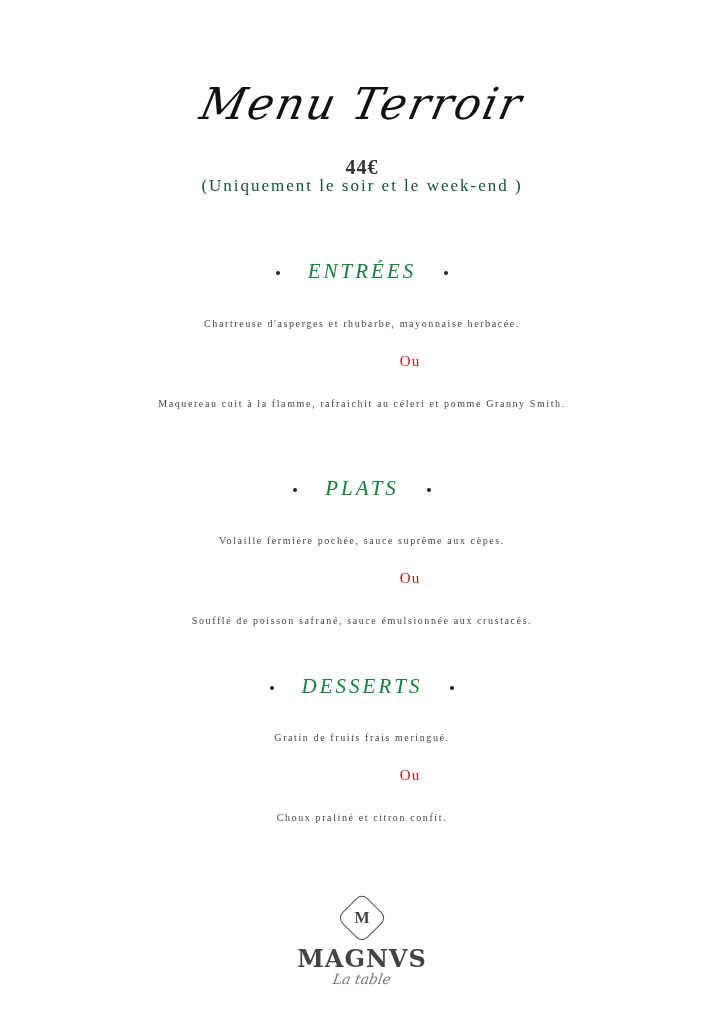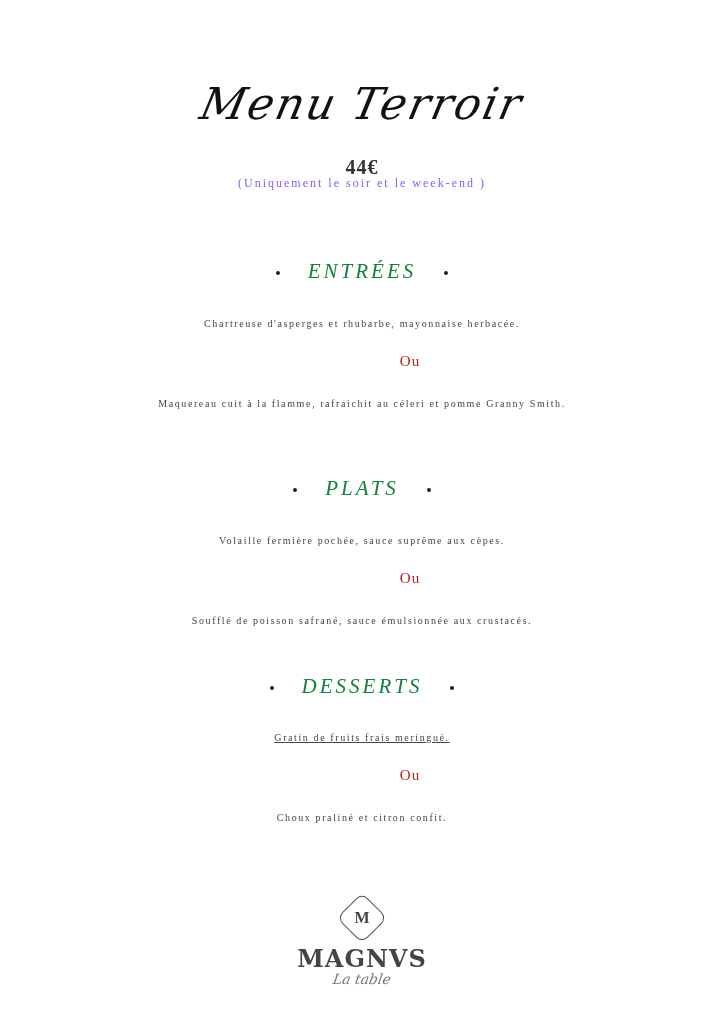--- a/index.html
+++ b/index.html
@@ -1,20 +1,20 @@
 <!DOCTYPE html>
 <html><head>
 <meta charset="utf-8">
 <style>
   html, body { margin:0; padding:0; background:#ffffff; }
   body { width:724px; height:1024px; position:relative; overflow:hidden; font-family:"Liberation Serif", serif; color:#333; }
   .abs { position:absolute; left:0; width:724px; text-align:center; }
   .title { top:78px; font-family:"DejaVu Serif", serif; font-style:italic; font-size:44px; color:#111; letter-spacing:2px; transform:skewX(-12deg); font-weight:normal; }
   .price { top:156px; font-size:20px; font-weight:bold; color:#333; letter-spacing:1px; }
-  .note { top:176px; font-size:12px; letter-spacing:2px; color:#8b5cf6; }
+  .note { top:176px; font-size:17px; letter-spacing:2px; color:#14532d; }
   .section { font-style:italic; font-size:21px; letter-spacing:3px; color:#15803d; }
   .section .dot { display:inline-block; width:4px; height:4px; border-radius:50%; background:#222; vertical-align:middle; margin:0 28px; }
   .dish { font-size:10px; letter-spacing:1.6px; color:#444; line-height:21px; }
   .ou { font-size:15px; letter-spacing:1px; color:#b91c1c;padding-left:48px; }
   .logo { top:900px; }
   .logo-mark { width:34px; height:34px; margin:0 auto; border:1.5px solid #555; transform:rotate(45deg); border-radius:8px; position:relative; }
   .logo-mark span { position:absolute; left:0; top:0; width:34px; height:34px; line-height:34px; transform:rotate(-45deg); font-size:16px; font-weight:bold; color:#444; }
   .logo-name { margin-top:8px; font-family:"DejaVu Serif", serif; font-weight:bold; font-size:24px; letter-spacing:1px; color:#444; }
   .logo-sub { font-family:"DejaVu Serif", serif; font-style:italic; font-size:14px; color:#777; margin-top:-2px; transform:skewX(-10deg); }
 </style>
@@ -35,21 +35,21 @@
 <div class="abs section" style="top:476px;">
   <span class="dot"></span><span>PLATS</span><span class="dot"></span>
 </div>
 <div class="abs dish" style="top:530px;">Volaille fermière pochée, sauce suprême aux cèpes.</div>
 <div class="abs ou" style="top:570px;">Ou</div>
 <div class="abs dish" style="top:610px;">Soufflé de poisson safrané, sauce émulsionnée aux crustacés.</div>
 
 <div class="abs section" style="top:674px;">
   <span class="dot"></span><span>DESSERTS</span><span class="dot"></span>
 </div>
-<div class="abs dish" style="top:727px;text-decoration:underline;">Gratin de fruits frais meringué.</div>
+<div class="abs dish" style="top:727px;">Gratin de fruits frais meringué.</div>
 <div class="abs ou" style="top:767px;">Ou</div>
 <div class="abs dish" style="top:807px;">Choux praliné et citron confit.</div>
 
 <div class="abs logo">
   <div class="logo-mark">
       <span>M</span>
     </div>
   <div class="logo-name">MAGNVS</div>
   <div class="logo-sub">La table</div>
 </div>

